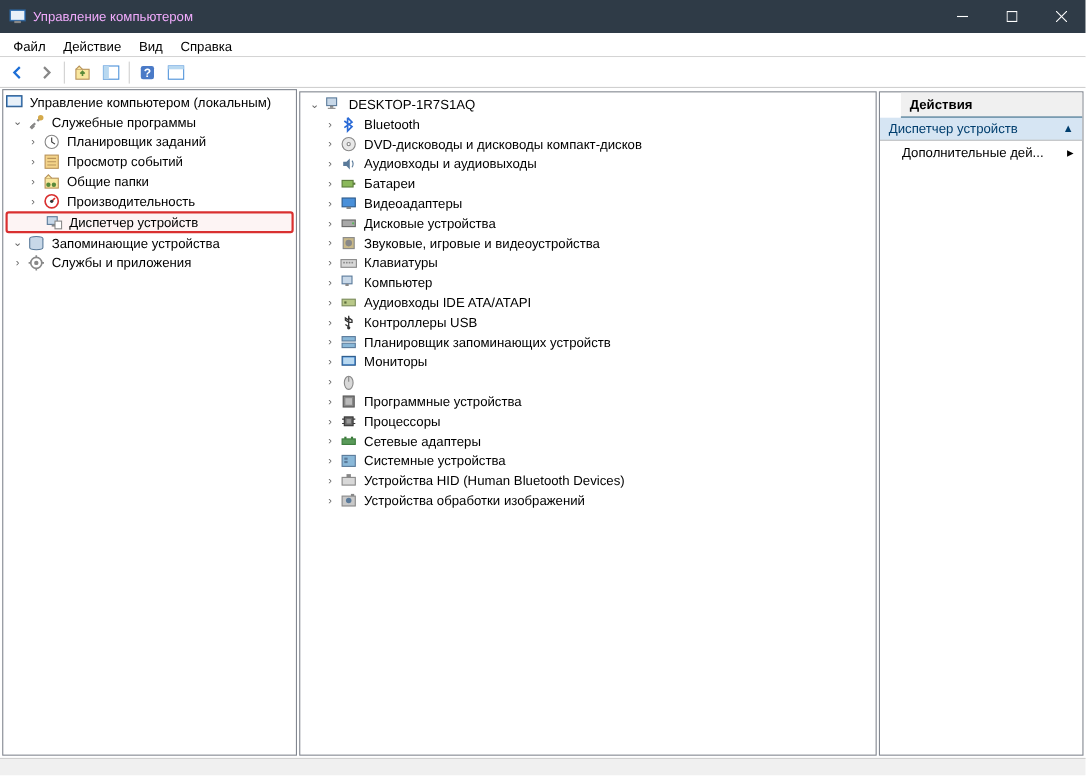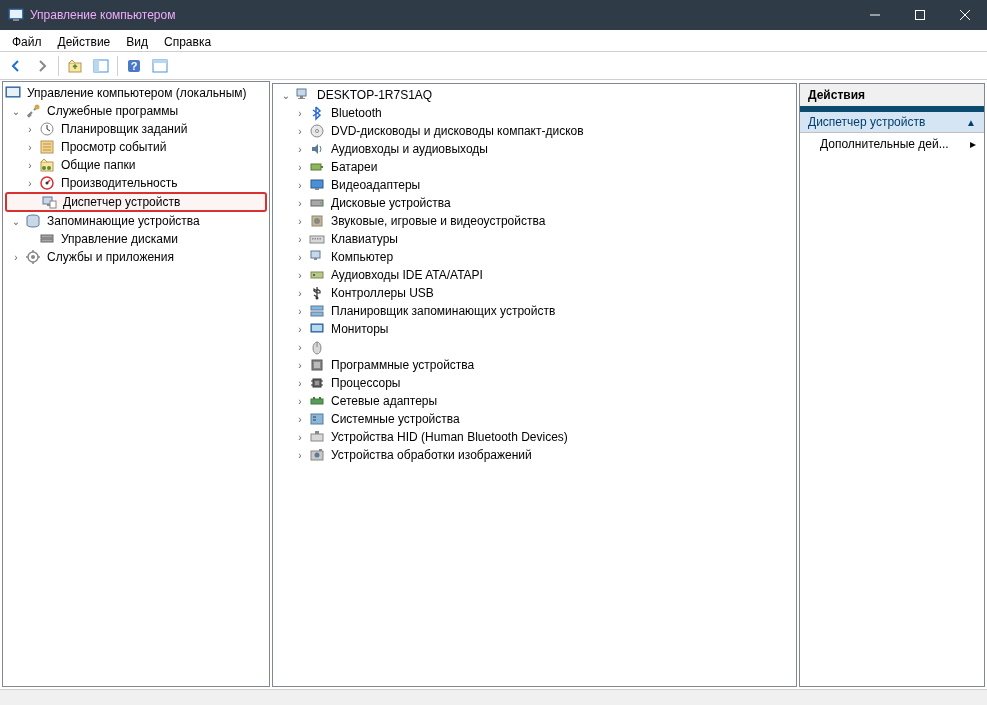--- a/index.html
+++ b/index.html
@@ -20,21 +20,21 @@
 .mid-pane { flex: 1; margin: 2px 1px; }
 .right-pane { width: 186px; margin: 2px 2px 2px 1px; display: flex; flex-direction: column; }
 .tree { padding: 2px; }
 .tree-row { display: flex; align-items: center; height: 18px; white-space: nowrap; cursor: default; }
 .tree-row.highlighted { border: 2px solid #d93030; border-radius: 3px; background: #fdf4f4; padding: 0; height: 20px; }
 .twisty { width: 14px; height: 14px; display: flex; align-items: center; justify-content: center; cursor: pointer; color: #666; font-size: 10px; margin-right: 2px; }
 .twisty.none { visibility: hidden; }
 .node-icon { width: 16px; height: 16px; margin-right: 4px; display: flex; align-items: center; justify-content: center; flex-shrink: 0; }
 .node-label { padding: 0 2px; }
 .indent { display: inline-block; }
-.actions-header { background: #f0f0f0; border-bottom: 6px solid #0c4a6e; padding: 4px 8px; font-weight: bold; }
+.actions-header { background: #f0f0f0; border-bottom: 1px solid #0c4a6e; padding: 4px 8px; font-weight: bold; margin-left: 19px; }
 .actions-section { background: #d6e5f3; color: #003e6e; padding: 3px 8px; display: flex; align-items: center; justify-content: space-between; border-bottom: 1px solid #c0c0c0; }
 .actions-section .arrow { font-size: 10px; }
 .actions-item { padding: 4px 8px 4px 20px; cursor: pointer; display: flex; align-items: center; justify-content: space-between; }
 .statusbar { height: 16px; background: #f0f0f0; border-top: 1px solid #d0d0d0; }
 svg { display: block; }
 </style>
 </head>
 <body>
 
 <div class="titlebar">
@@ -204,31 +204,20 @@
         <span class="twisty">⌄</span>
         <span class="node-icon">
             <svg width="16" height="16" viewBox="0 0 16 16">
               <ellipse cx="8" cy="4" rx="6" ry="2" fill="#c8d8e8" stroke="#5a7a9a"></ellipse>
               <path d="M2 4 L2 12 A6 2 0 0 0 14 12 L14 4" fill="#c8d8e8" stroke="#5a7a9a"></path>
             </svg>
           </span>
         <span class="node-label">Запоминающие устройства</span>
       </div>
       <div class="tree-row">
-        <span class="indent" style="width:18px"></span>
-        <span class="twisty none">›</span>
-        <span class="node-icon">
-            <svg width="16" height="16" viewBox="0 0 16 16">
-              <rect x="2" y="4" width="12" height="3" fill="#a8a8a8" stroke="#666"></rect>
-              <rect x="2" y="8" width="12" height="3" fill="#a8a8a8" stroke="#666"></rect>
-            </svg>
-          </span>
-        <span class="node-label">Управление дисками</span>
-      </div>
-      <div class="tree-row">
         <span class="indent" style="width:4px"></span>
         <span class="twisty">›</span>
         <span class="node-icon">
             <svg width="16" height="16" viewBox="0 0 16 16">
               <circle cx="8" cy="8" r="5" fill="none" stroke="#888" stroke-width="1.5"></circle>
               <circle cx="8" cy="8" r="2" fill="#888"></circle>
               <path d="M8 1 L8 3 M8 13 L8 15 M1 8 L3 8 M13 8 L15 8" stroke="#888" stroke-width="1.5"></path>
             </svg>
           </span>
         <span class="node-label">Службы и приложения</span>

